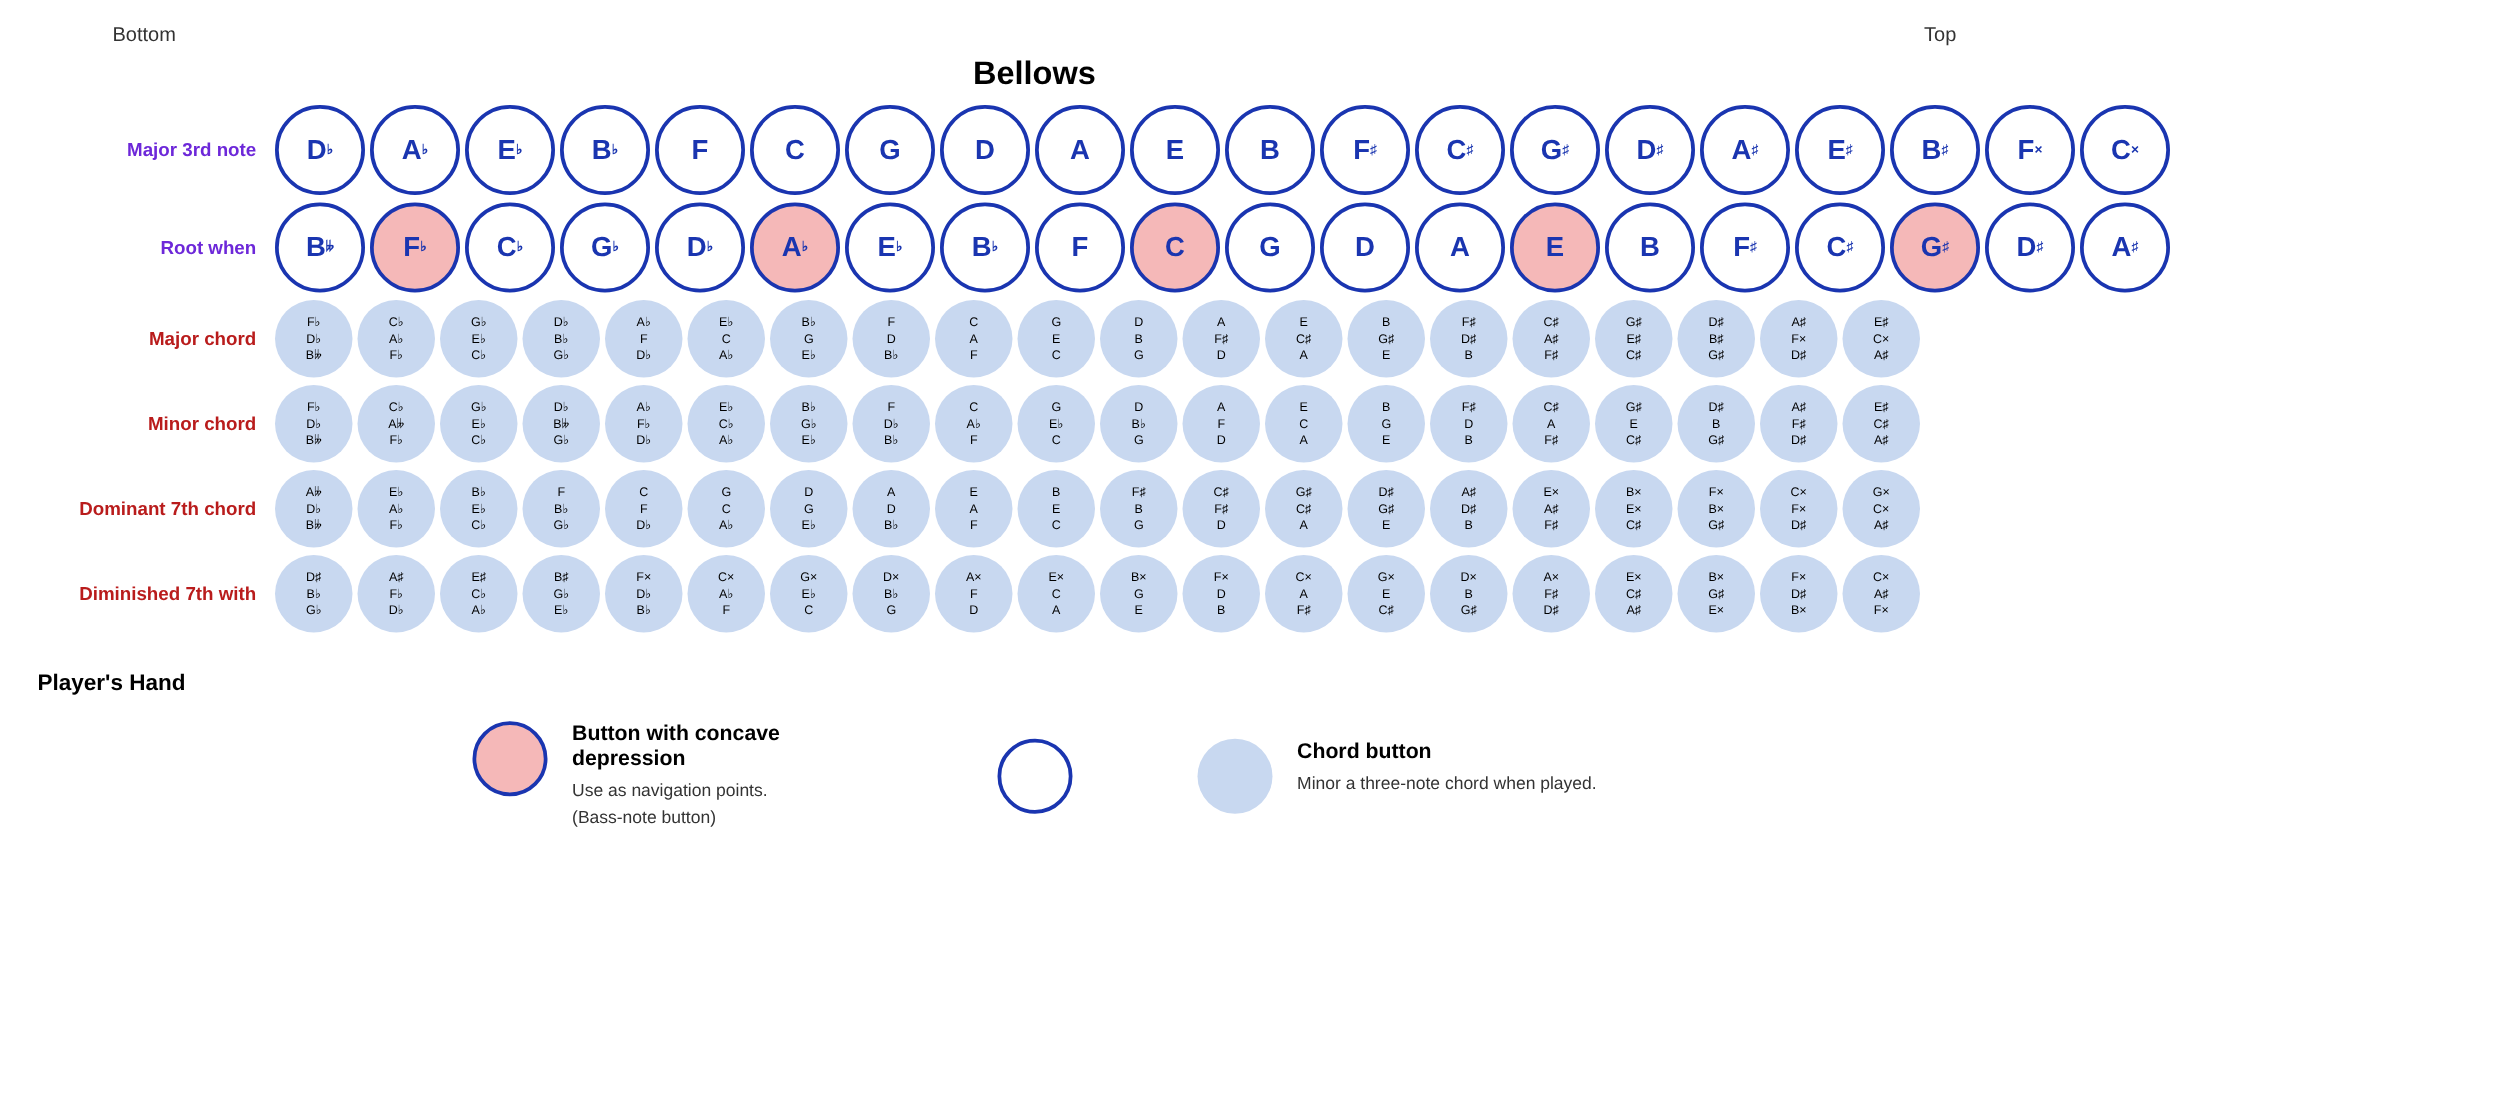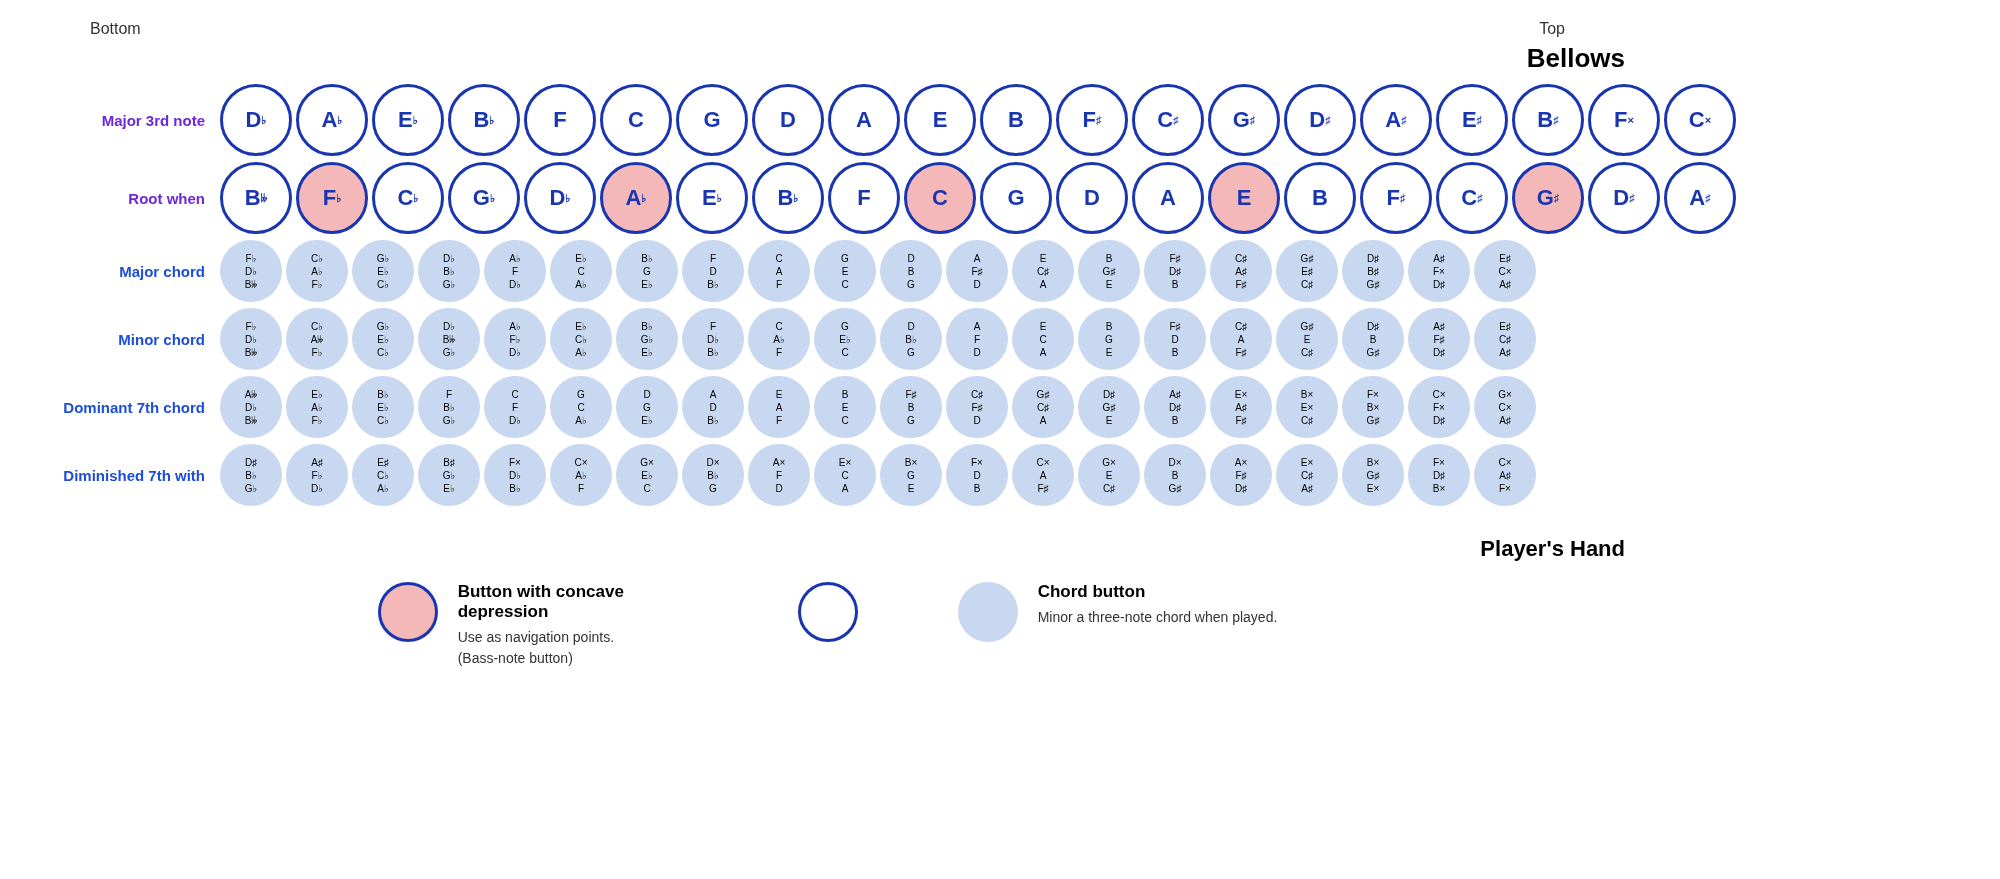--- a/index.html
+++ b/index.html
@@ -8,21 +8,21 @@
       font-family: Arial, Helvetica, sans-serif;
       width: 2000px;
       min-height: 879px;
       overflow-x: hidden;
     }
     .main-container {
       width: 1655px;
       padding: 20px 30px;
     }
     .bellows-title {
-      text-align: right;
+      text-align: center;
       font-size: 26px;
       font-weight: bold;
       margin-bottom: 10px;
       position: relative;
     }
     .top-bottom-labels {
       display: flex;
       justify-content: space-between;
       padding: 0 60px;
       font-size: 16px;
@@ -34,21 +34,21 @@
       align-items: center;
       margin-bottom: 6px;
     }
     .row-label {
       width: 190px;
       min-width: 190px;
       font-size: 15px;
       font-weight: bold;
       text-align: right;
       padding-right: 15px;
-      color: #1d4ed8;
+      color: #b91c1c;
     }
     .row-label.blue {
       color: #6d28d9;
     }
     .buttons-row {
       display: flex;
       flex-wrap: nowrap;
       gap: 4px;
       align-items: center;
     }
@@ -90,33 +90,34 @@
       justify-content: center;
       flex-direction: column;
       font-size: 10px;
       color: #000;
       flex-shrink: 0;
       line-height: 1.3;
       text-align: center;
     }
 
     .section-title {
-      text-align: right;
-      font-size: 22px;
+      text-align: left;
+      font-size: 18px;
       font-weight: bold;
       margin-top: 30px;
       margin-bottom: 20px;
     }
 
     .legend-container {
       display: flex;
       justify-content: center;
       gap: 100px;
       margin-top: 20px;
       padding: 0 60px;
+      align-items: center;
     }
     .legend-item {
       display: flex;
       align-items: flex-start;
       gap: 20px;
       max-width: 320px;
     }
     .legend-icon-bass {
       width: 60px;
       height: 60px;

